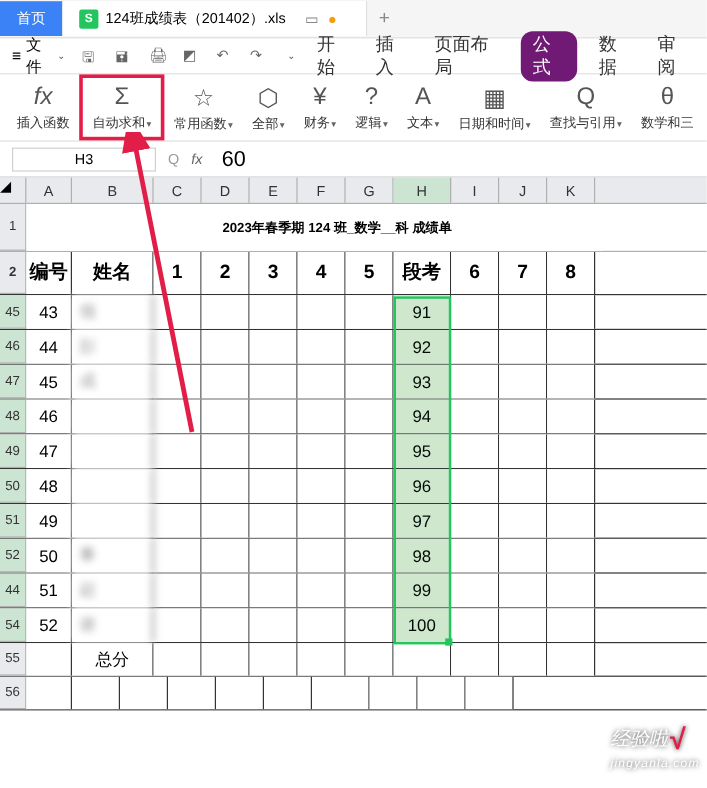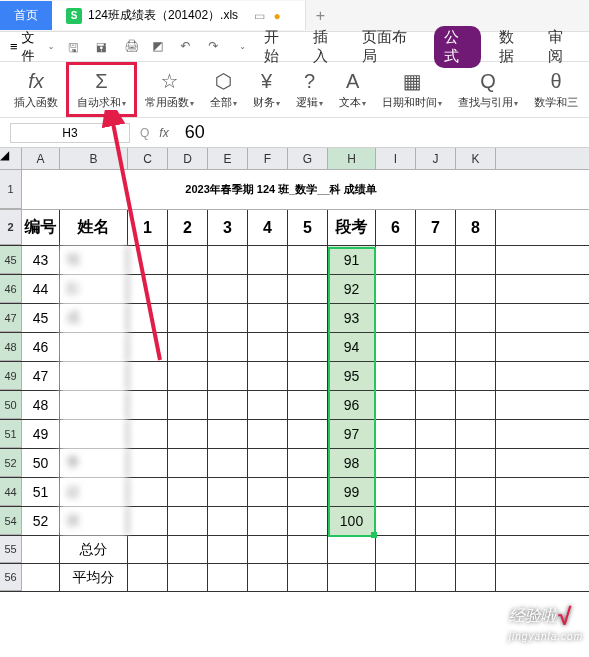--- a/index.html
+++ b/index.html
@@ -349,21 +349,20 @@
       <div class="cell col-F"></div>
       <div class="cell col-G"></div>
       <div class="cell col-H"></div>
       <div class="cell col-I"></div>
       <div class="cell col-J"></div>
       <div class="cell col-K"></div>
   </div>
   <div class="sheet-row row-sum">
     <div class="row-head">56</div>
     <div class="cell col-A"></div>
-    <div class="cell col-B">平均分</div>
     <div class="cell col-C"></div>
       <div class="cell col-D"></div>
       <div class="cell col-E"></div>
       <div class="cell col-F"></div>
       <div class="cell col-G"></div>
       <div class="cell col-H"></div>
       <div class="cell col-I"></div>
       <div class="cell col-J"></div>
       <div class="cell col-K"></div>
   </div>

